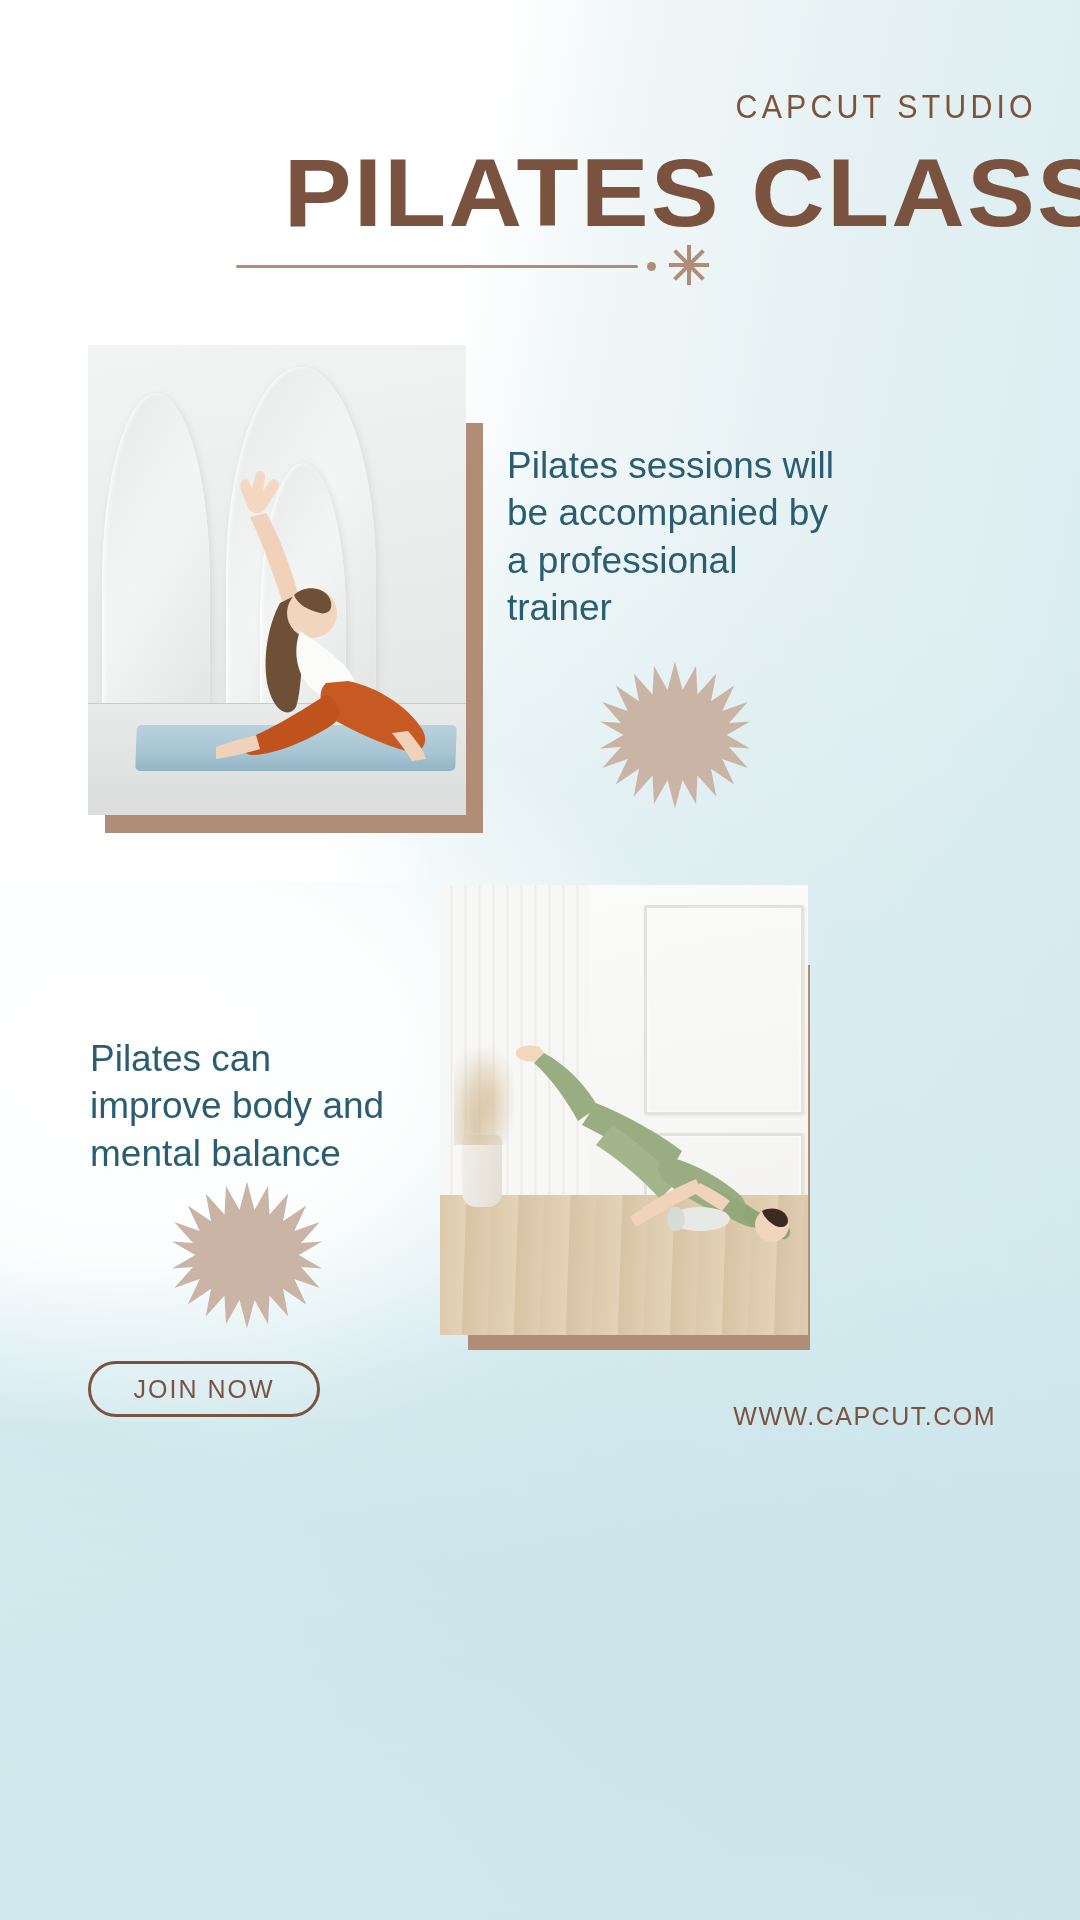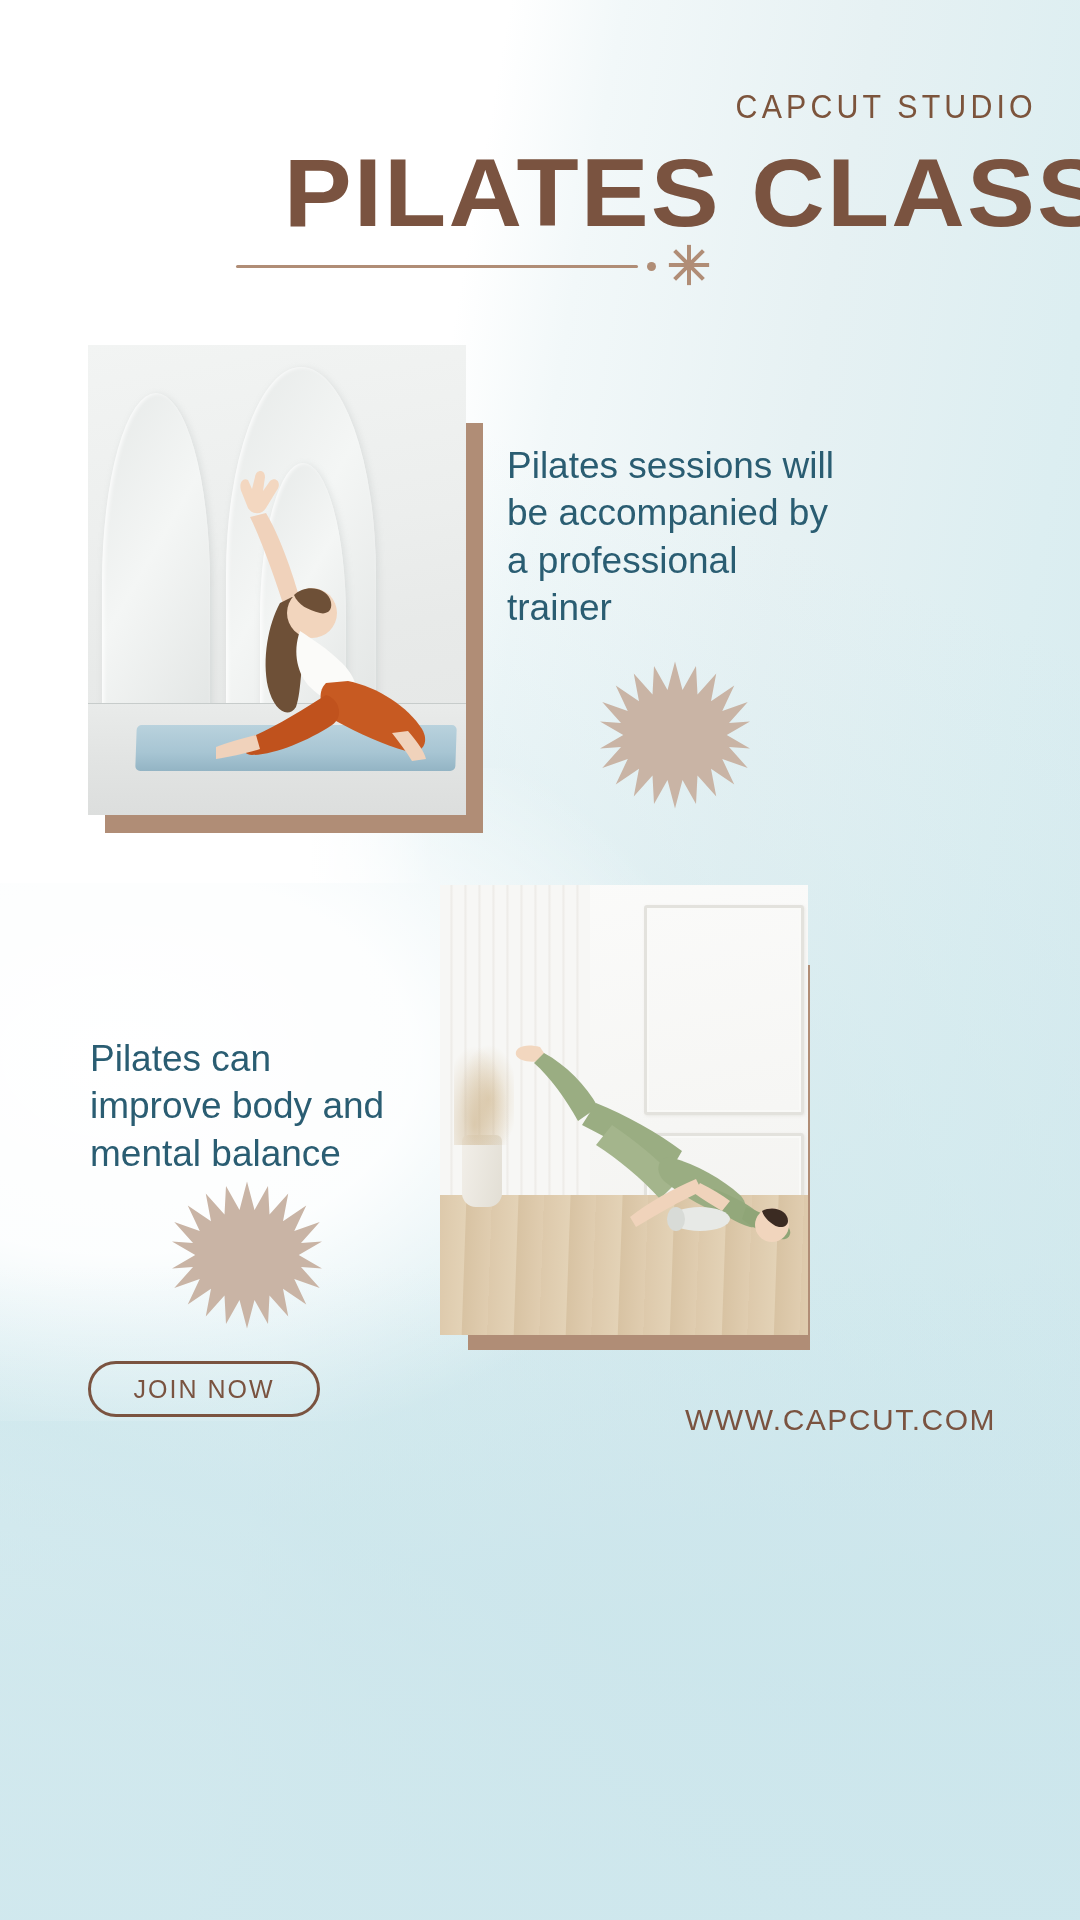--- a/index.html
+++ b/index.html
@@ -178,21 +178,21 @@
     cursor:pointer;
     font-family:"Liberation Sans", sans-serif;
   }
   .contact {
     position:absolute;
     right:84px; top:1398px;
     text-align:right;
     color:#7a5340;
   }
   .phone { font-size:30px; letter-spacing:1px; line-height:1.45; }
-  .website { font-size:30px; letter-spacing:1.5px; line-height:1.45; }
+  .website { font-size:25px; letter-spacing:1.5px; line-height:1.45; }
 </style>
 </head>
 <body>
 
 <div class="bg"></div>
 <div class="bg-top-white"></div>
 <div class="bg-mid-white"></div>
 <div class="bg-bottom-tint"></div>
 
 <div class="header">

